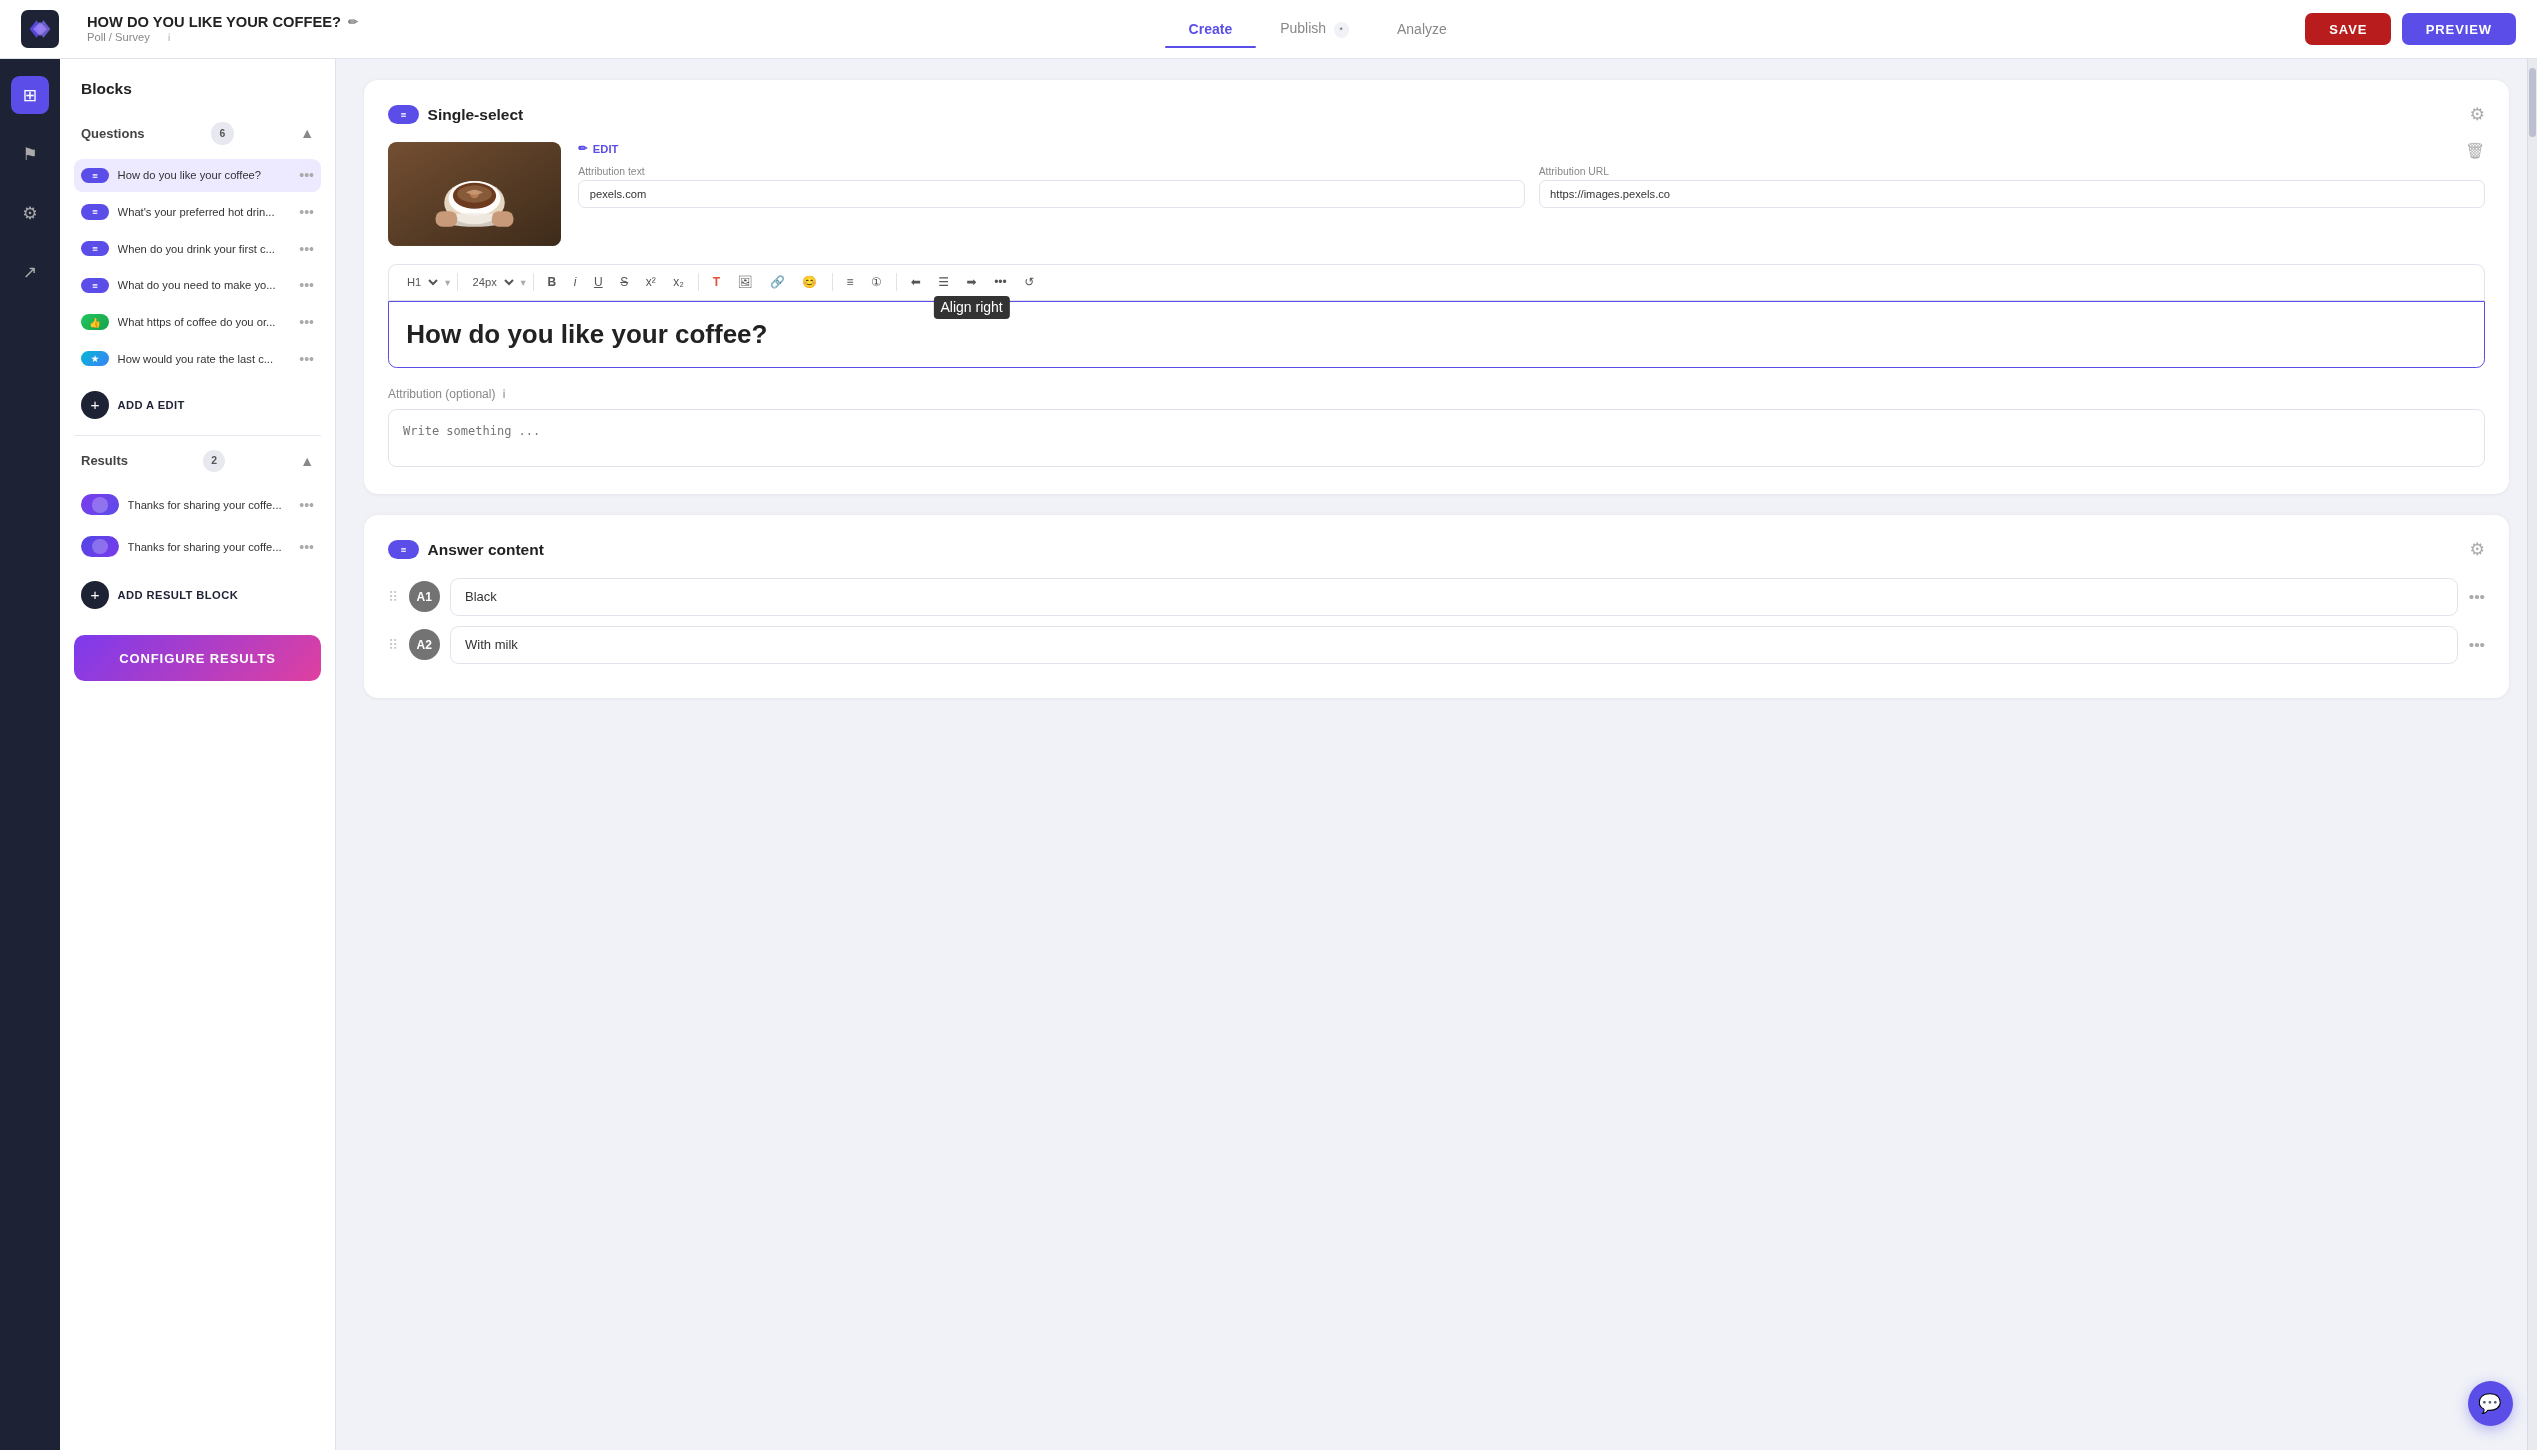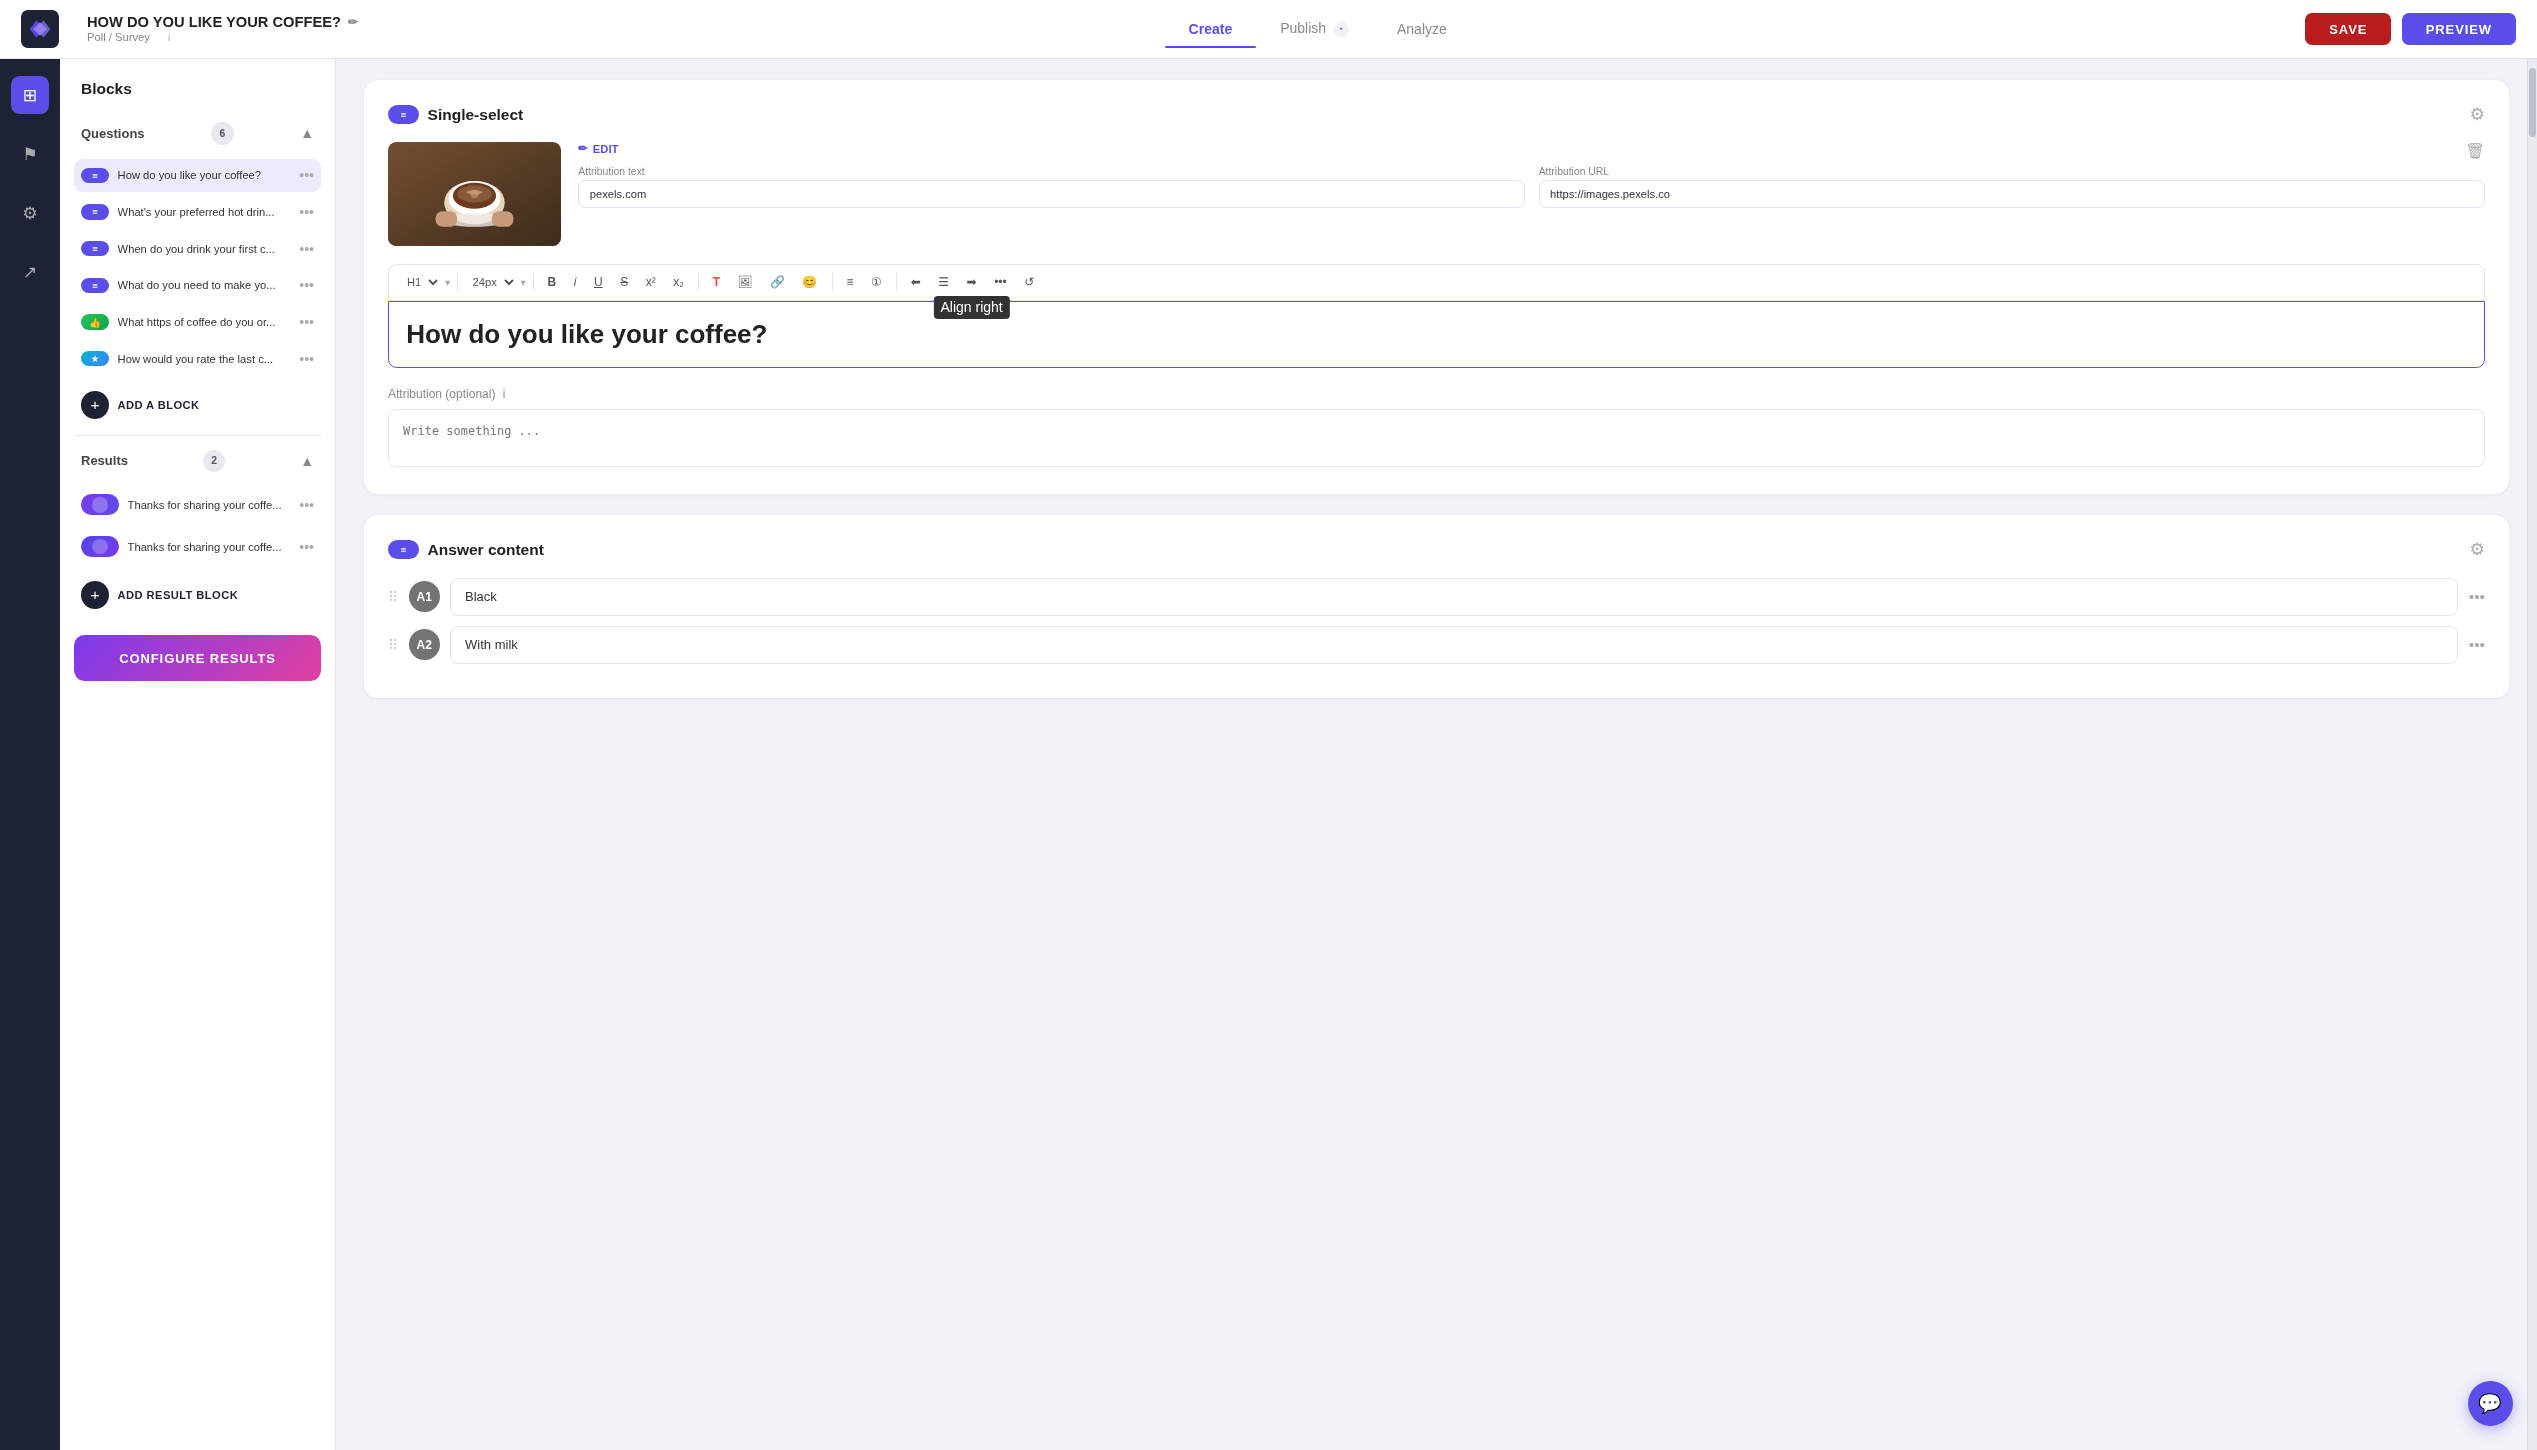--- a/index.html
+++ b/index.html
@@ -208,21 +208,21 @@
       </div>
       <div class="question-item">
         <div class="question-icon type-star">★</div>
         <span class="question-text">How would you rate the last c...</span>
         <span class="question-menu">•••</span>
       </div>
     </div>
 
     <div class="add-block-btn">
       <div class="add-block-icon">+</div>
-      <span class="add-block-label">ADD A BLOCK</span>
+      <span class="add-block-label">ADD A EDIT</span>
     </div>
 
     <hr style="border:none;border-top:0.9px solid #e8e8f0;margin:7px 0;">
 
     <div class="section-header">
       <span class="section-label">Results</span>
       <span class="section-count">2</span>
       <span class="section-toggle">▲</span>
     </div>
 

